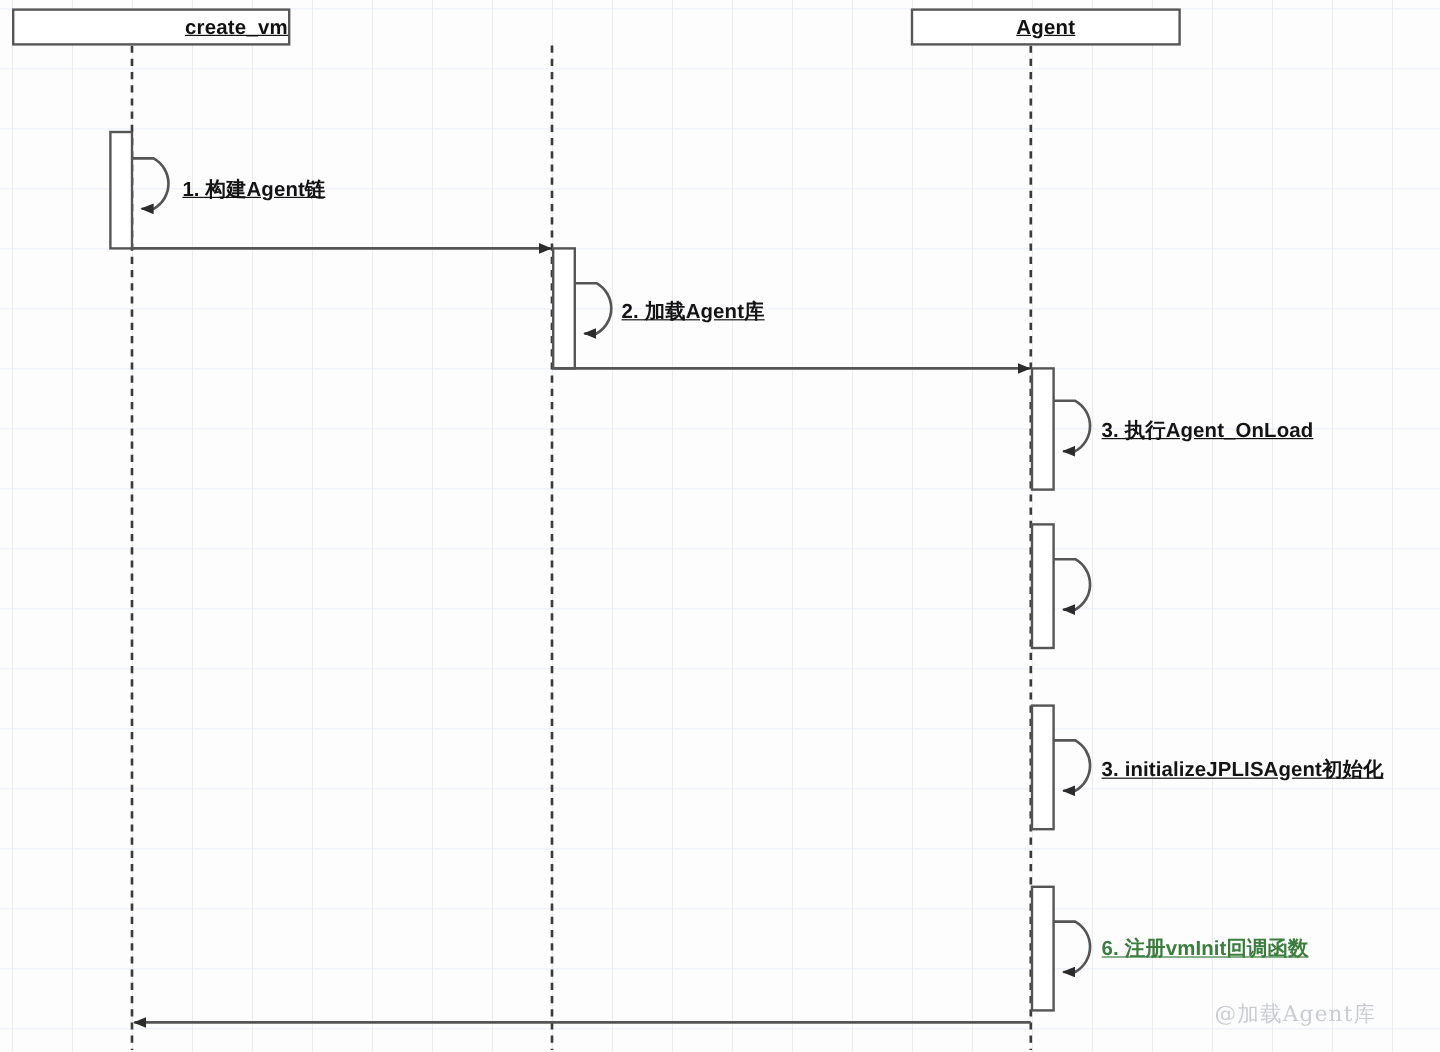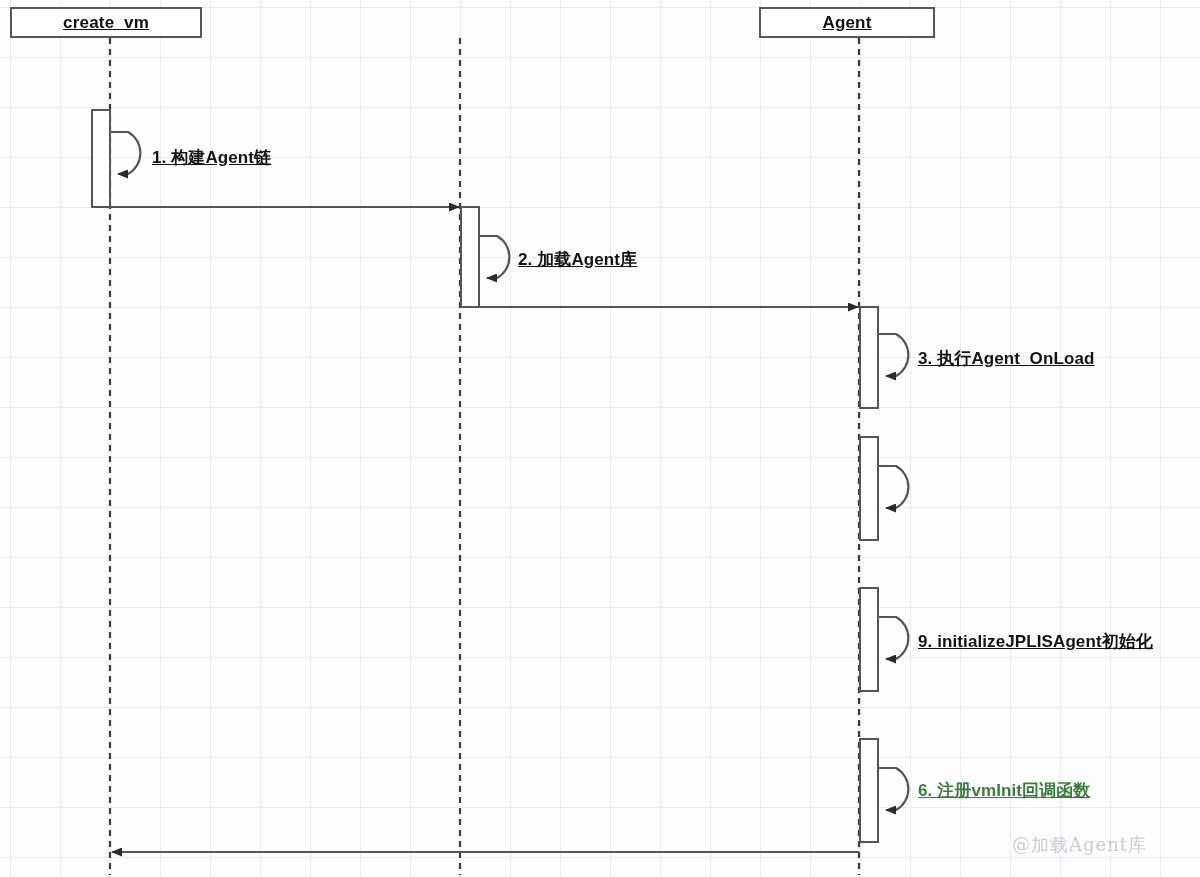--- a/index.html
+++ b/index.html
@@ -107,35 +107,35 @@
       <path d="M878,768 L896,768 A24,24 0 0 1 896,810 L886,810" marker-end="url(#arrowhead)"></path>
     </g>
 
     <g stroke="#555555" stroke-width="2.2" fill="none">
       <line x1="110" y1="207" x2="459" y2="207" marker-end="url(#arrowhead)"></line>
       <line x1="461" y1="307" x2="858" y2="307" marker-end="url(#arrowhead)"></line>
       <line x1="859" y1="852" x2="112" y2="852" marker-end="url(#arrowhead-left)"></line>
     </g>
   </svg>
 
-  <div class="participant-box" style="left:10px; top:7px; width:192px;">
+  <div class="participant-box" style="left:10px; top:7px; width:232px;justify-content:flex-end;">
     <span class="participant-label">create_vm</span>
   </div>
 
 
-  <div class="participant-box" style="left:759px; top:7px; width:176px;">
+  <div class="participant-box" style="left:759px; top:7px; width:225px;">
     <span class="participant-label">Agent</span>
   </div>
 
   <div class="msg-label" style="left:152px; top:146px;">1. 构建Agent链</div>
 
   <div class="msg-label" style="left:518px; top:248px;">2. 加载Agent库</div>
 
   <div class="msg-label" style="left:918px; top:347px;">3. 执行Agent_OnLoad</div>
 
 
-  <div class="msg-label" style="left:918px; top:630px;">9. initializeJPLISAgent初始化</div>
+  <div class="msg-label" style="left:918px; top:630px;">3. initializeJPLISAgent初始化</div>
 
   <div class="msg-label green" style="left:918px; top:779px;">6. 注册vmInit回调函数</div>
 
   <div class="watermark" style="left:1012px; top:833px;">@加载Agent库</div>
 
 </div>
 
 </body></html>

